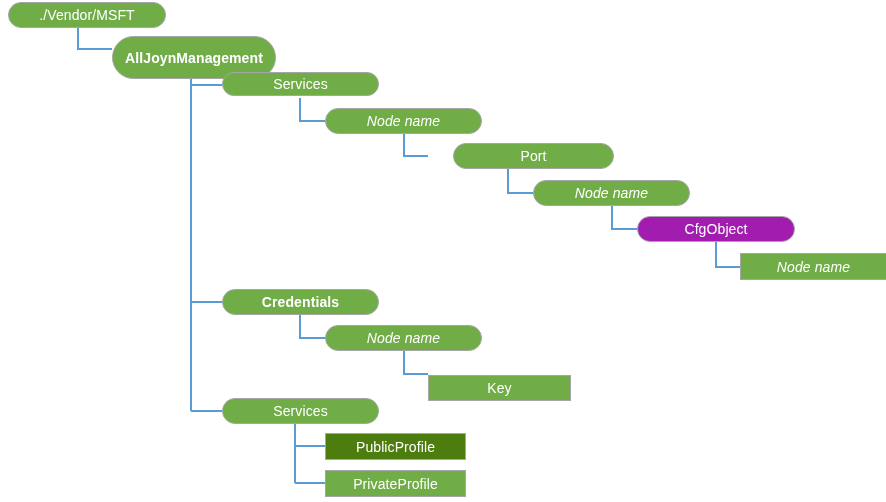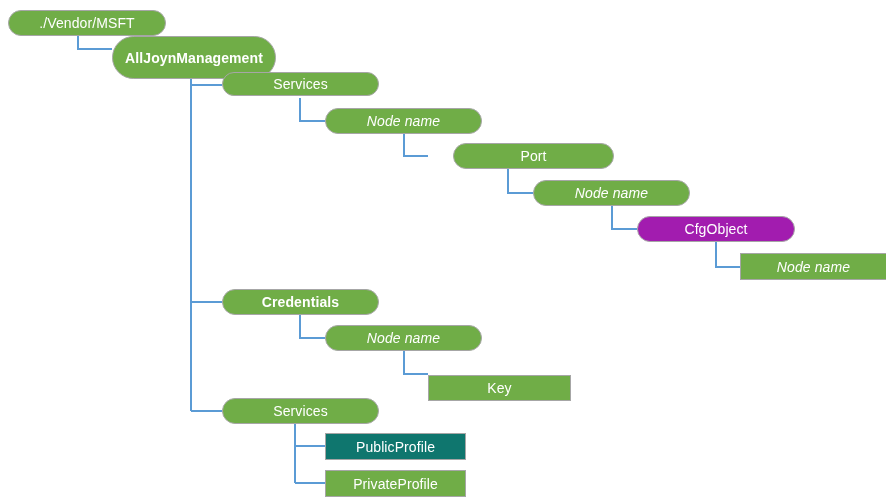--- a/index.html
+++ b/index.html
@@ -72,21 +72,21 @@
       <path d="M 508 169 L 508 193 L 533 193" fill="none" stroke="#5b9bd5" stroke-width="2" stroke-linecap="butt" stroke-linejoin="miter"></path>
       <path d="M 612 206 L 612 229 L 637 229" fill="none" stroke="#5b9bd5" stroke-width="2" stroke-linecap="butt" stroke-linejoin="miter"></path>
       <path d="M 716 242 L 716 267 L 740 267" fill="none" stroke="#5b9bd5" stroke-width="2" stroke-linecap="butt" stroke-linejoin="miter"></path>
       <path d="M 300 315 L 300 338 L 325 338" fill="none" stroke="#5b9bd5" stroke-width="2" stroke-linecap="butt" stroke-linejoin="miter"></path>
       <path d="M 404 351 L 404 374 L 428 374" fill="none" stroke="#5b9bd5" stroke-width="2" stroke-linecap="butt" stroke-linejoin="miter"></path>
       <path d="M 295 424 L 295 483" fill="none" stroke="#5b9bd5" stroke-width="2" stroke-linecap="butt" stroke-linejoin="miter"></path>
       <path d="M 295 446 L 325 446" fill="none" stroke="#5b9bd5" stroke-width="2" stroke-linecap="butt" stroke-linejoin="miter"></path>
       <path d="M 295 483 L 325 483" fill="none" stroke="#5b9bd5" stroke-width="2" stroke-linecap="butt" stroke-linejoin="miter"></path>
     </svg>
   <div id="node-layer">
-      <div class="node rounded" style="left: 8px; top: 2px; width: 158px; height: 26px; background: rgb(112, 173, 71); border-color: rgb(166, 166, 166); color: rgb(255, 255, 255); margin-top: 8px;">
+      <div class="node rounded" style="left: 8px; top: 2px; width: 158px; height: 26px; background: rgb(112, 173, 71); border-color: rgb(166, 166, 166); color: rgb(255, 255, 255);">
         <span class="node-label">./Vendor/MSFT</span>
       </div>
       <div class="node rounded" style="left: 112px; top: 36px; width: 164px; height: 43px; background: rgb(112, 173, 71); border-color: rgb(166, 166, 166); color: rgb(255, 255, 255); font-weight: bold;">
         <span class="node-label">AllJoynManagement</span>
       </div>
       <div class="node rounded" style="left: 222px; top: 72px; width: 157px; height: 24px; background: rgb(112, 173, 71); border-color: rgb(166, 166, 166); color: rgb(255, 255, 255);">
         <span class="node-label">Services</span>
       </div>
       <div class="node rounded italic" style="left: 325px; top: 108px; width: 157px; height: 26px; background: rgb(112, 173, 71); border-color: rgb(166, 166, 166); color: rgb(255, 255, 255);">
         <span class="node-label">Node name</span>
@@ -108,20 +108,20 @@
       </div>
       <div class="node rounded italic" style="left: 325px; top: 325px; width: 157px; height: 26px; background: rgb(112, 173, 71); border-color: rgb(166, 166, 166); color: rgb(255, 255, 255);">
         <span class="node-label">Node name</span>
       </div>
       <div class="node rect" style="left: 428px; top: 375px; width: 143px; height: 26px; background: rgb(112, 173, 71); border-color: rgb(166, 166, 166); color: rgb(255, 255, 255);">
         <span class="node-label">Key</span>
       </div>
       <div class="node rounded" style="left: 222px; top: 398px; width: 157px; height: 26px; background: rgb(112, 173, 71); border-color: rgb(166, 166, 166); color: rgb(255, 255, 255);">
         <span class="node-label">Services</span>
       </div>
-      <div class="node rect" style="left: 325px; top: 433px; width: 141px; height: 27px; background: #0f766e; border-color: rgb(166, 166, 166); color: rgb(255, 255, 255); text-align: right;">
+      <div class="node rect" style="left: 325px; top: 433px; width: 141px; height: 27px; background: #4d7c0f; border-color: rgb(166, 166, 166); color: rgb(255, 255, 255); text-align: right;">
         <span class="node-label">PublicProfile</span>
       </div>
       <div class="node rect" style="left: 325px; top: 470px; width: 141px; height: 27px; background: rgb(112, 173, 71); border-color: rgb(166, 166, 166); color: rgb(255, 255, 255);">
         <span class="node-label">PrivateProfile</span>
       </div>
     </div>
 </div>
 
 </body></html>

